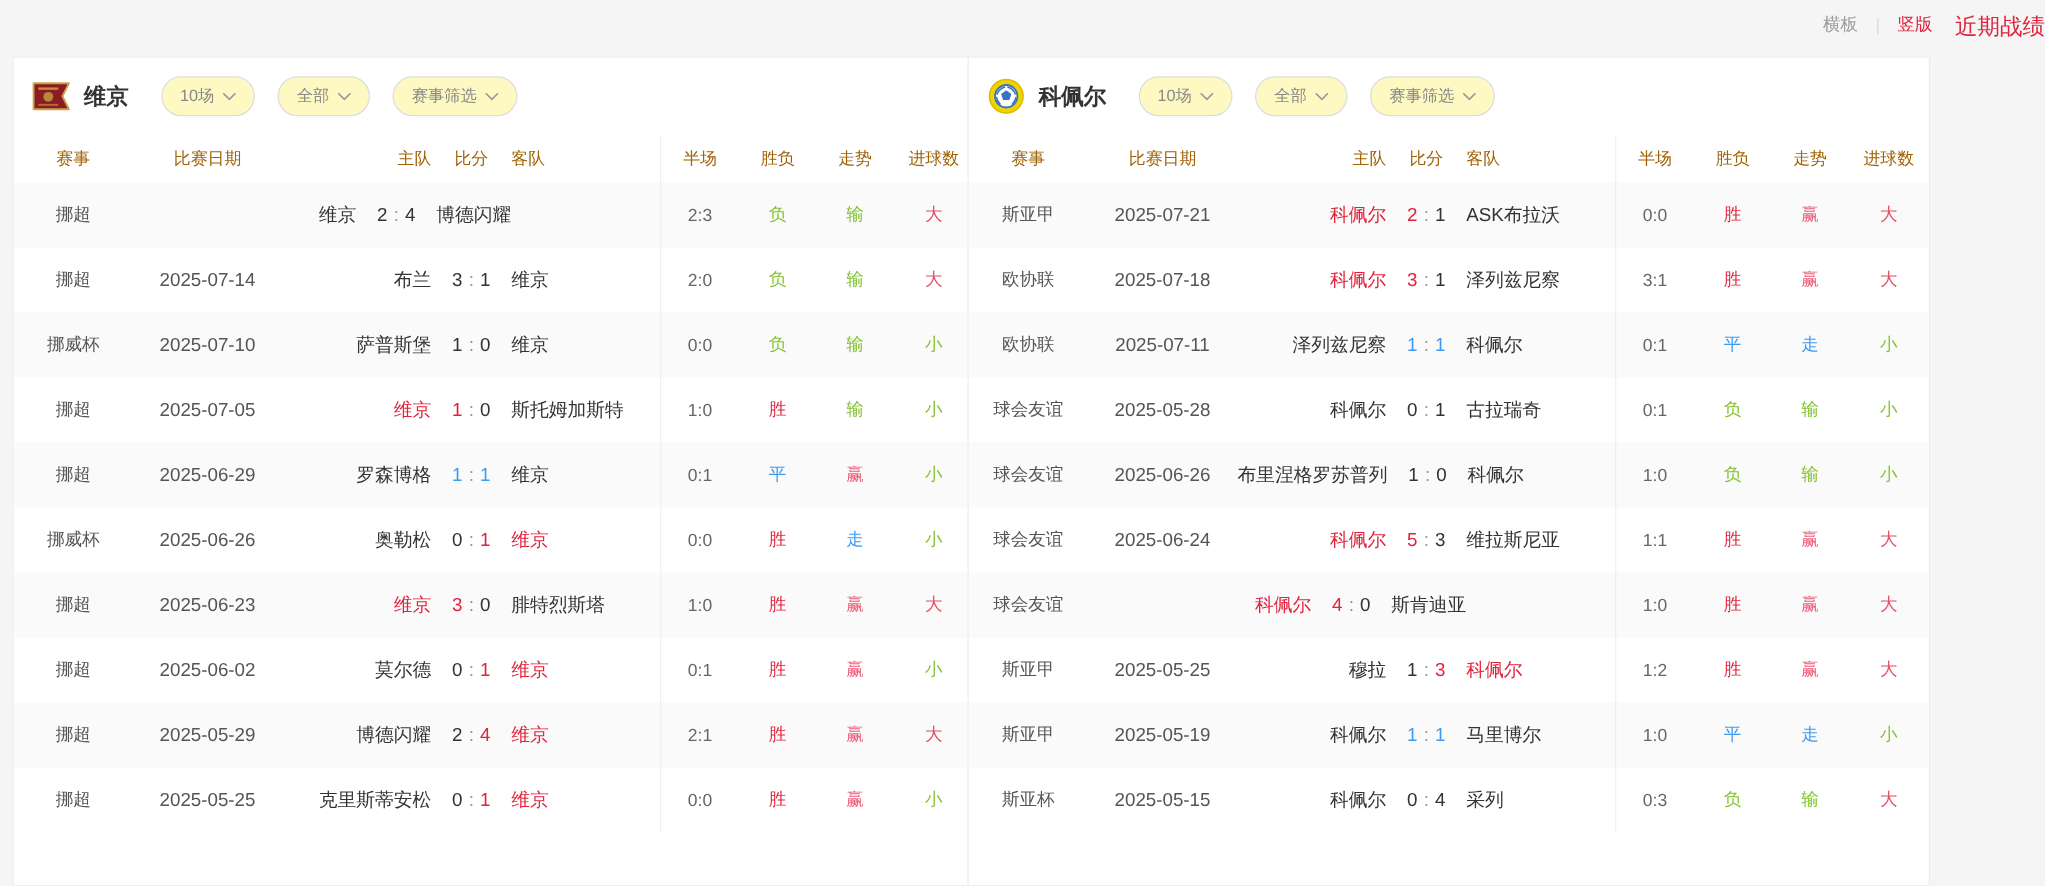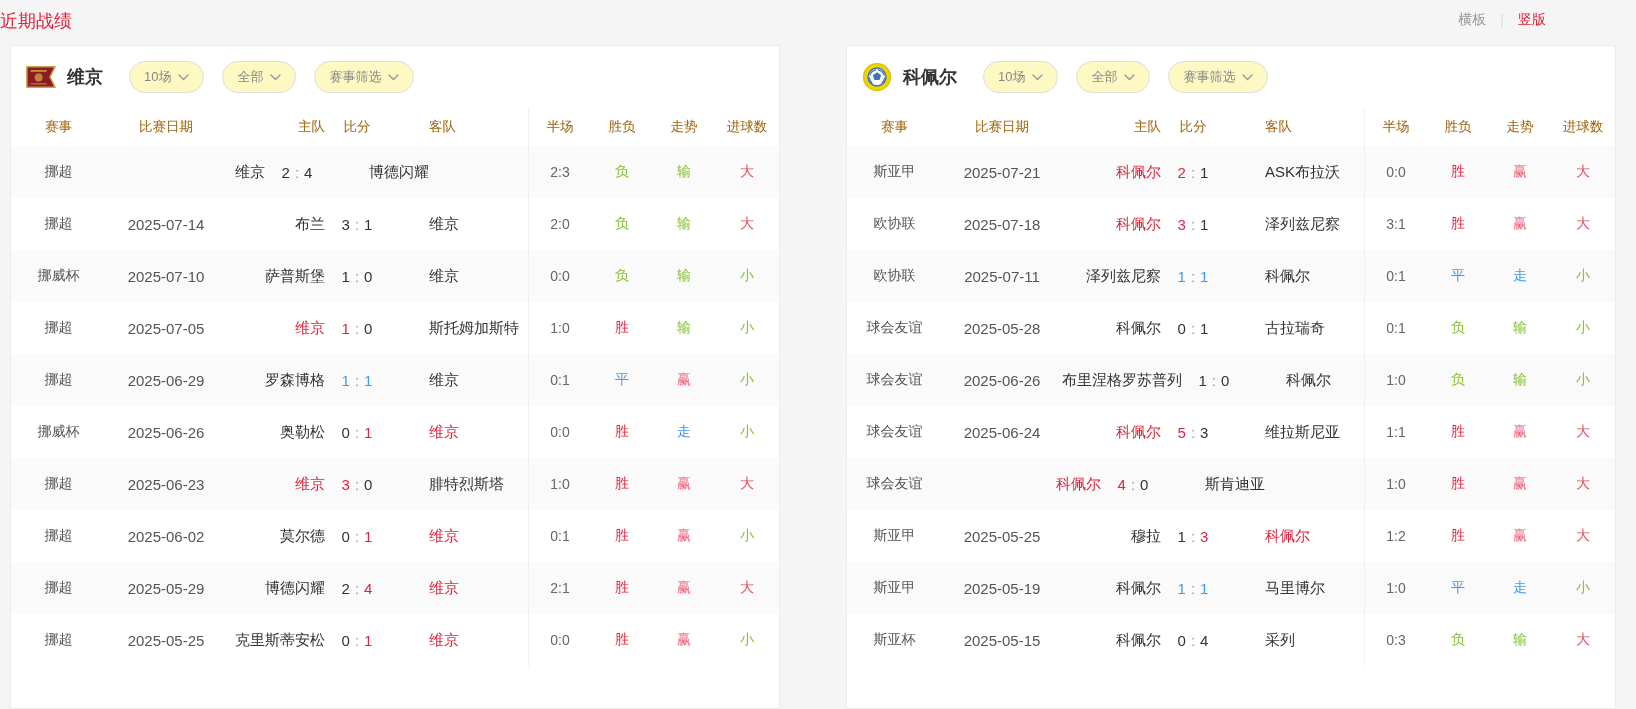--- a/index.html
+++ b/index.html
@@ -1,49 +1,49 @@
 <!DOCTYPE html>
 <html style="--red: #e0233c; --pink: #f05c78; --over: #e25161; --green: #82c22e; --blue: #3f9bf0;"><head>
 <meta charset="utf-8">
 <style>
   html,body{margin:0;padding:0;width:1636px;height:709px;overflow:hidden;
     background:#f5f5f6;font-family:"Liberation Sans","DejaVu Sans",sans-serif;}
   .topbar{position:relative;height:44px;}
-  .page-title{position:absolute;left:0;right:0;top:9px;text-align:left;
+  .page-title{position:absolute;left:0;right:0;top:9px;text-align:right;
     font-size:18px;font-weight:500;color:var(--red);}
   .modes{position:absolute;right:90px;top:11px;font-size:14px;color:#999;display:flex;gap:14px;align-items:center;}
   .modes .sep{color:#ddd;}
   .modes .active{color:var(--red);}
   .modes span{cursor:pointer;}
 
   .panels{position:absolute;top:45px;left:0;right:0;bottom:0;}
   .card{position:absolute;top:0;bottom:0;width:770px;background:#fff;
     border:1px solid #ececec;box-sizing:border-box;}
   .card.p0{left:10px;}
-  .card.p1{left:846px;}
+  .card.p1{left:774px;}
 
   .card-head{height:62px;display:flex;align-items:center;padding:0 14px;gap:10px;}
   .logo{width:32px;height:30px;display:flex;align-items:center;justify-content:center;}
   .team-name{font-size:18px;font-weight:600;color:#333;margin-right:8px;white-space:nowrap;}
   .pill{display:inline-flex;align-items:center;gap:7px;border:1px solid #ddd;border-radius:16px;
     padding:6px 14px;font-size:13px;color:#888;background:#fef9c3;cursor:pointer;margin-left:8px;white-space:nowrap;justify-content:center;}
   .pill svg{display:block;}
 
   .thead{display:flex;height:38px;color:#a16207;font-size:13.5px;}
   .thead>span{display:flex;align-items:center;justify-content:center;}
   .row{display:flex;height:52px;font-size:14px;color:#555;}
   .row:nth-child(odd){background:#fafafa;}
   .row>span{display:flex;align-items:center;justify-content:center;}
 
   .c-league{width:95px;}
   .c-date{width:120px;}
   .c-match{flex:1;display:flex;}
   .c-match .home{flex:1;display:flex;align-items:center;justify-content:flex-end;}
   .c-match .score{width:64px;display:flex;align-items:center;justify-content:center;}
-  .c-match .away{flex:1;display:flex;align-items:center;justify-content:flex-start;margin-left:40px;}
+  .c-match .away{flex:1;display:flex;align-items:center;justify-content:flex-start;}
   .c-half{width:62px;border-left:1px solid #f0f0f0;}
   .c-result{width:62px;}
   .c-trend{width:62px;}
   .c-goals{width:64px;}
 
   .row .c-date{font-size:15px;color:#555;}
   .row .c-half{color:#666;}
   .tname{font-size:15px;color:#333;white-space:nowrap;}
   .row .score{font-size:15px;color:#333;}
   .row .score .sep{color:#999;padding:0 5px;}

